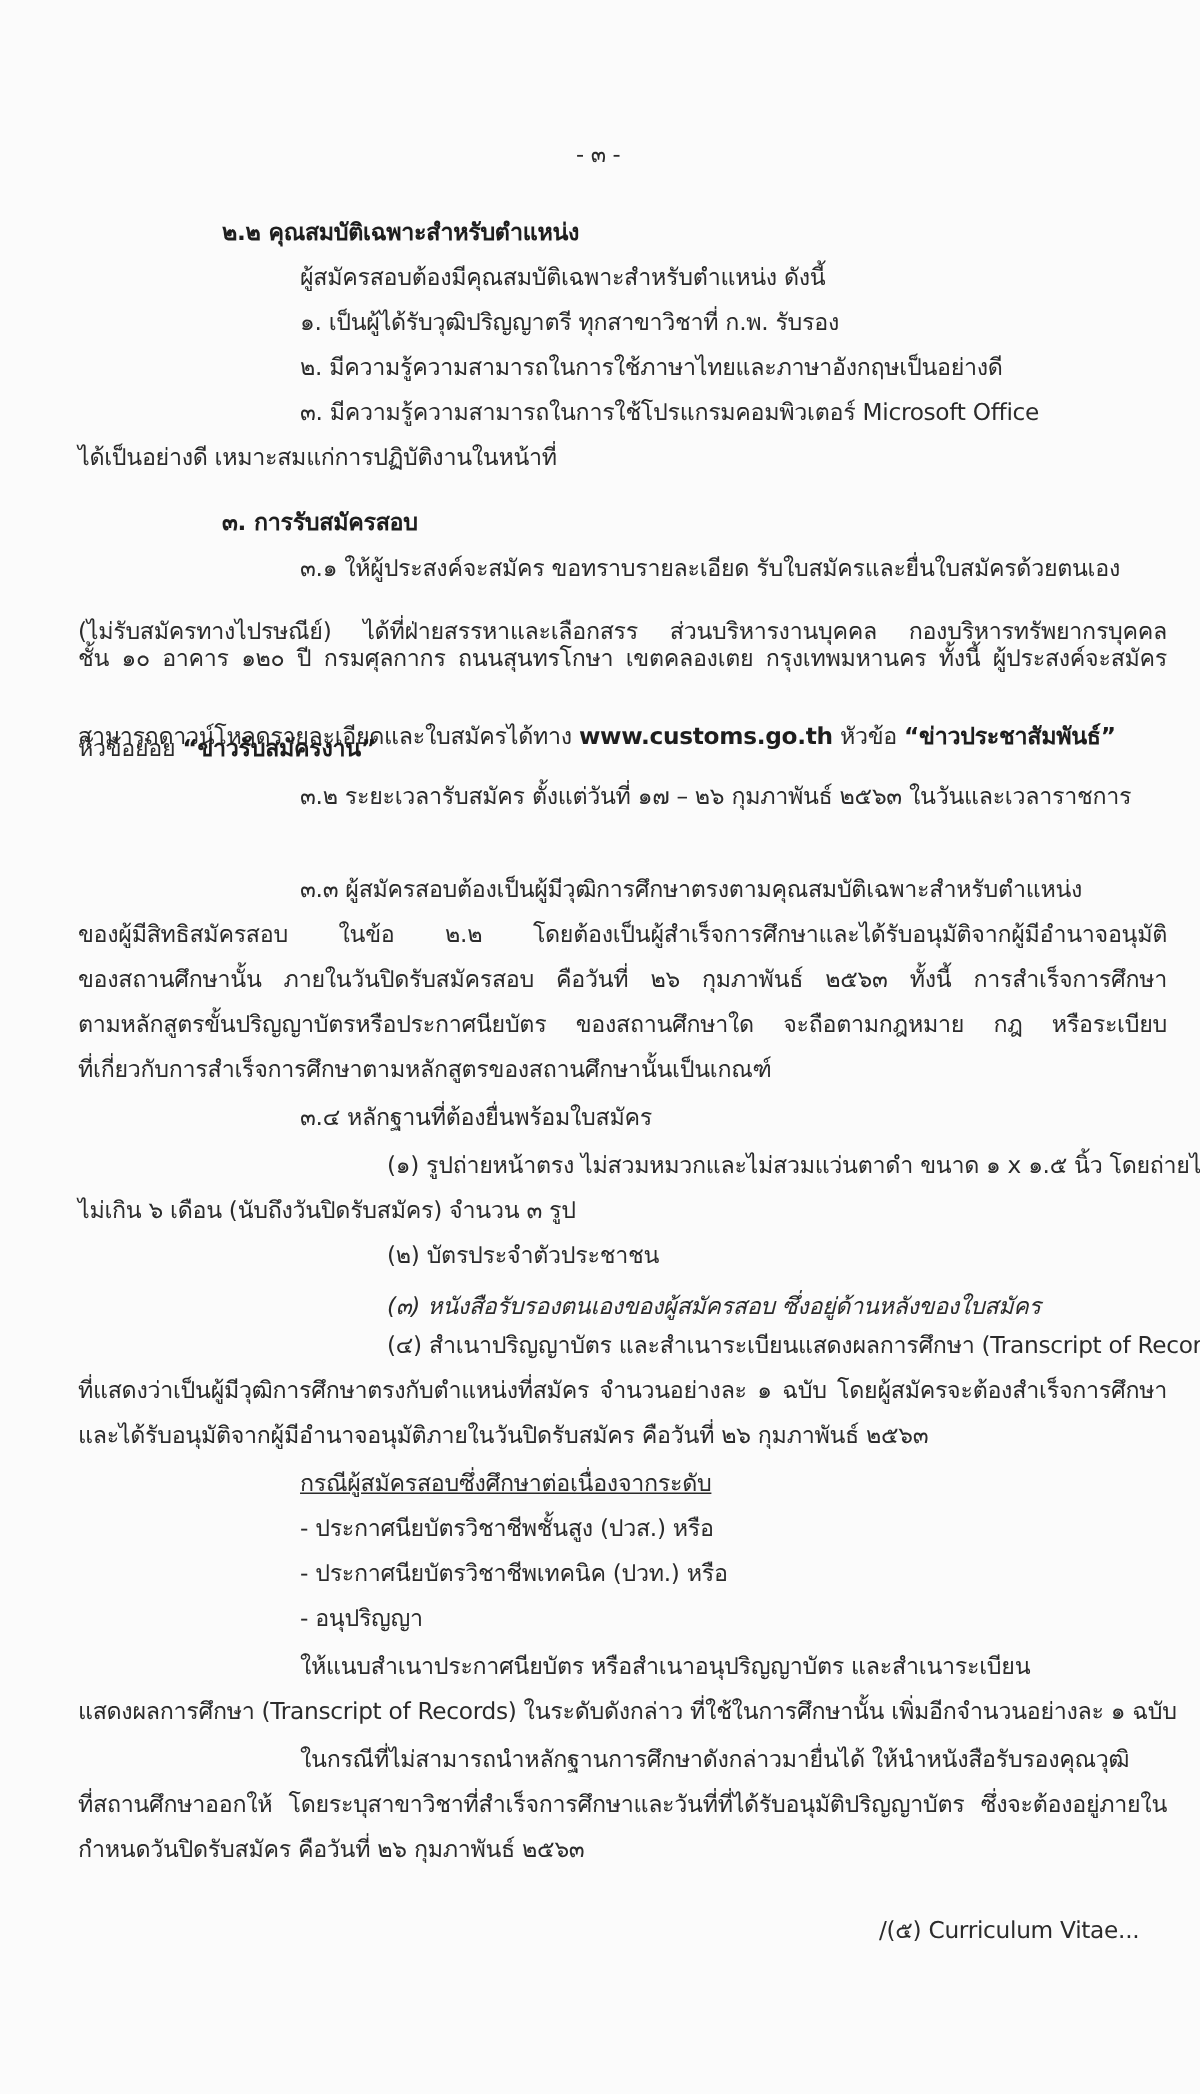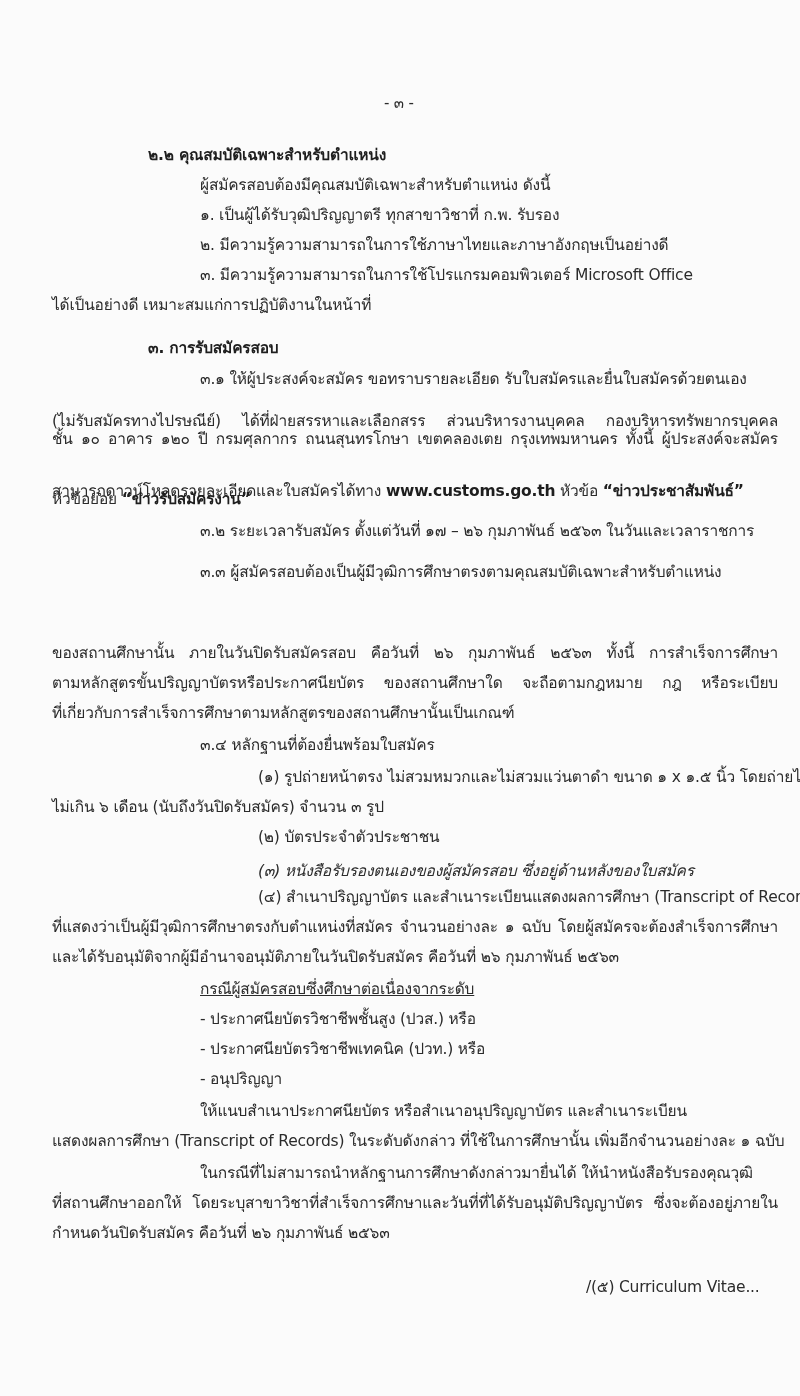--- a/index.html
+++ b/index.html
@@ -44,21 +44,22 @@
   <div class="ln just" style="left:52px;top:428px;">ชั้น ๑๐ อาคาร ๑๒๐ ปี กรมศุลกากร ถนนสุนทรโกษา เขตคลองเตย กรุงเทพมหานคร ทั้งนี้ ผู้ประสงค์จะสมัคร</div>
   <div class="ln" style="left:52px;top:480px;">
     <span>สามารถดาวน์โหลดรายละเอียดและใบสมัครได้ทาง </span><span class="b">www.customs.go.th</span><span> หัวข้อ </span><span class="b">“ข่าวประชาสัมพันธ์”</span>
   </div>
   <div class="ln" style="left:52px;top:488px;">
     <span>หัวข้อย่อย </span><span class="b">“ข่าวรับสมัครงาน”</span>
   </div>
 
   <div class="ln" style="left:200px;top:520px;">๓.๒ ระยะเวลารับสมัคร ตั้งแต่วันที่ ๑๗ – ๒๖ กุมภาพันธ์ ๒๕๖๓ ในวันและเวลาราชการ</div>
 
-  <div class="ln" style="left:200px;top:561px;">๓.๓ ผู้สมัครสอบต้องเป็นผู้มีวุฒิการศึกษาตรงตามคุณสมบัติเฉพาะสำหรับตำแหน่ง</div>
+  <div class="ln" style="left:200px;top:582px;">๓.๓ ผู้สมัครสอบต้องเป็นผู้มีวุฒิการศึกษาตรงตามคุณสมบัติเฉพาะสำหรับตำแหน่ง</div>
+  <div class="ln just" style="left:52px;top:612px;">ของผู้มีสิทธิสมัครสอบ ในข้อ ๒.๒ โดยต้องเป็นผู้สำเร็จการศึกษาและได้รับอนุมัติจากผู้มีอำนาจอนุมัติ</div>
   <div class="ln just" style="left:52px;top:642px;">ของสถานศึกษานั้น ภายในวันปิดรับสมัครสอบ คือวันที่ ๒๖ กุมภาพันธ์ ๒๕๖๓ ทั้งนี้ การสำเร็จการศึกษา</div>
   <div class="ln" style="left:52px;top:702px;">ที่เกี่ยวกับการสำเร็จการศึกษาตามหลักสูตรของสถานศึกษานั้นเป็นเกณฑ์</div>
   <div class="ln just" style="left:52px;top:672px;">ตามหลักสูตรขั้นปริญญาบัตรหรือประกาศนียบัตร ของสถานศึกษาใด จะถือตามกฎหมาย กฎ หรือระเบียบ</div>
 
   <div class="ln" style="left:200px;top:734px;">๓.๔ หลักฐานที่ต้องยื่นพร้อมใบสมัคร</div>
   <div class="ln" style="left:258px;top:766px;">(๑)  รูปถ่ายหน้าตรง ไม่สวมหมวกและไม่สวมแว่นตาดำ ขนาด ๑ x ๑.๕ นิ้ว โดยถ่ายไว้</div>
   <div class="ln" style="left:52px;top:796px;">ไม่เกิน ๖ เดือน (นับถึงวันปิดรับสมัคร) จำนวน ๓ รูป</div>
   <div class="ln" style="left:258px;top:826px;">(๒)  บัตรประจำตัวประชาชน</div>
   <div class="ln" style="left:258px;top:860px;font-style:italic;">(๓)  หนังสือรับรองตนเองของผู้สมัครสอบ ซึ่งอยู่ด้านหลังของใบสมัคร</div>
   <div class="ln" style="left:258px;top:886px;">(๔)  สำเนาปริญญาบัตร และสำเนาระเบียนแสดงผลการศึกษา (Transcript of Records)</div>

